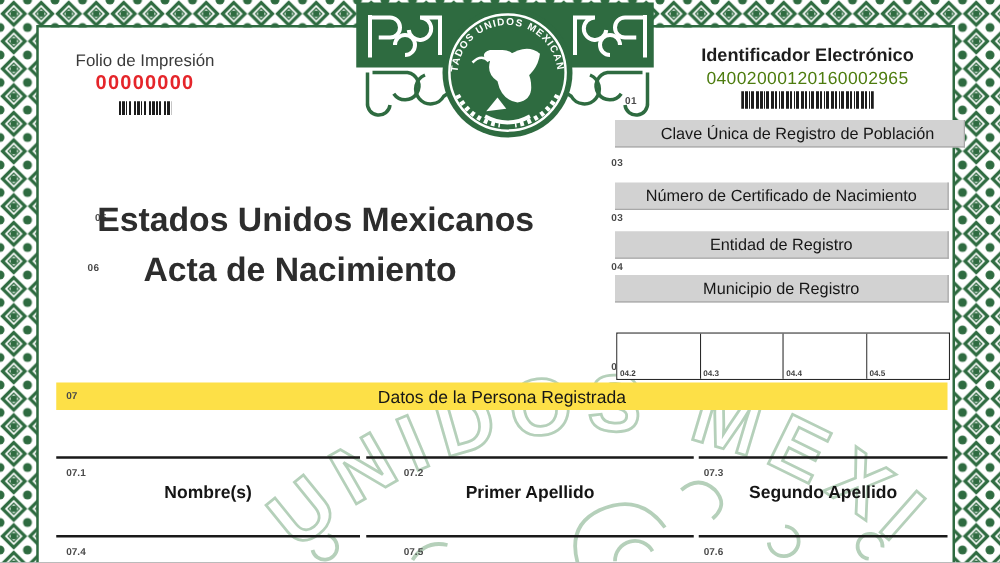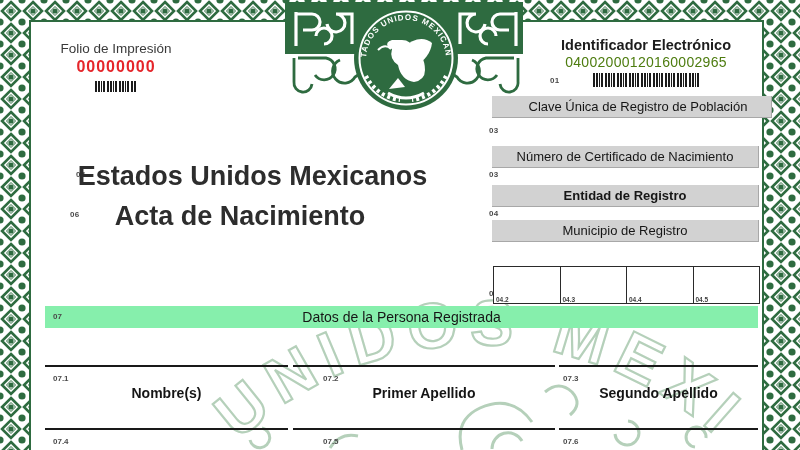--- a/index.html
+++ b/index.html
@@ -50,21 +50,21 @@
   .registry .dcell{flex:1;border-right:1px solid #2a2a2a;position:relative;background:#fff;}
   .registry .dcell:last-child{border-right:none;}
   .registry .dref{position:absolute;left:2px;bottom:0;font-size:6.5px;font-weight:bold;color:#3f3f3f;}
   
   .title1{left:60px;top:161px;width:385px;text-align:center;
     font-size:27px;font-weight:bold;color:#2d2d2d;}
   .title2{left:60px;top:201px;width:360px;text-align:center;
     font-size:27px;font-weight:bold;color:#2d2d2d;}
   
   .section-bar{
-    left:45px;top:306px;width:713px;height:22px;line-height:22px;background:#86efac;
+    left:45px;top:306px;width:713px;height:22px;line-height:22px;background:#fde047;
     text-align:center;font-size:14px;color:#161616;
   }
   .section-bar .sref{position:absolute;left:8px;top:0;font-size:8px;font-weight:bold;color:#4a4a4a;}
   
   .fcol{border-top:2px solid #191919;text-align:center;z-index:2;}
   .fcol .flabel{display:block;padding-top:18px;font-size:14px;font-weight:bold;color:#151515;}
   .fcol .fref{position:absolute;top:7px;font-size:8px;font-weight:bold;color:#4a4a4a;}
   .r1{top:365px;} .r2{top:428px;}
   .c1{left:45px;width:243px;} .c1 .fref{left:8px;}
   .c2{left:293px;width:262px;} .c2 .fref{left:30px;}
@@ -155,34 +155,34 @@
       </g>
     </g>
   </svg>
 
   <div class="abs folio">
     <div class="folio-label">Folio de Impresión</div>
     <div class="folio-number">00000000</div>
     <div class="barcode"></div>
   </div>
 
-  <span class="ref" style="left:550px;top:76px;">01</span>
+  <span class="ref" style="left:500px;top:76px;">01</span>
   <div class="abs eid">
     <div class="eid-label">Identificador Electrónico</div>
     <div class="eid-number">04002000120160002965</div>
     <div class="barcode"></div>
   </div>
 
   <div class="abs gray-bar" style="top:96px;padding-left:13px;">Clave Única de Registro de Población</div>
   <span class="ref" style="left:489px;top:126px;">03</span>
 
   <div class="abs gray-bar" style="top:146px;">Número de Certificado de Nacimiento</div>
   <span class="ref" style="left:489px;top:170px;">03</span>
 
-  <div class="abs gray-bar" style="top:185px;font-weight:bold;">Entidad de Registro</div>
+  <div class="abs gray-bar" style="top:185px;">Entidad de Registro</div>
   <span class="ref" style="left:489px;top:209px;">04</span>
 
   <div class="abs gray-bar" style="top:220px;">Municipio de Registro</div>
   <span class="ref" style="left:489px;top:249px;margin-top:40px;">04.1</span>
 
   <div class="abs registry">
     <div class="drow">
       <div class="dcell">
         <span class="dref">04.2</span>
       </div>

